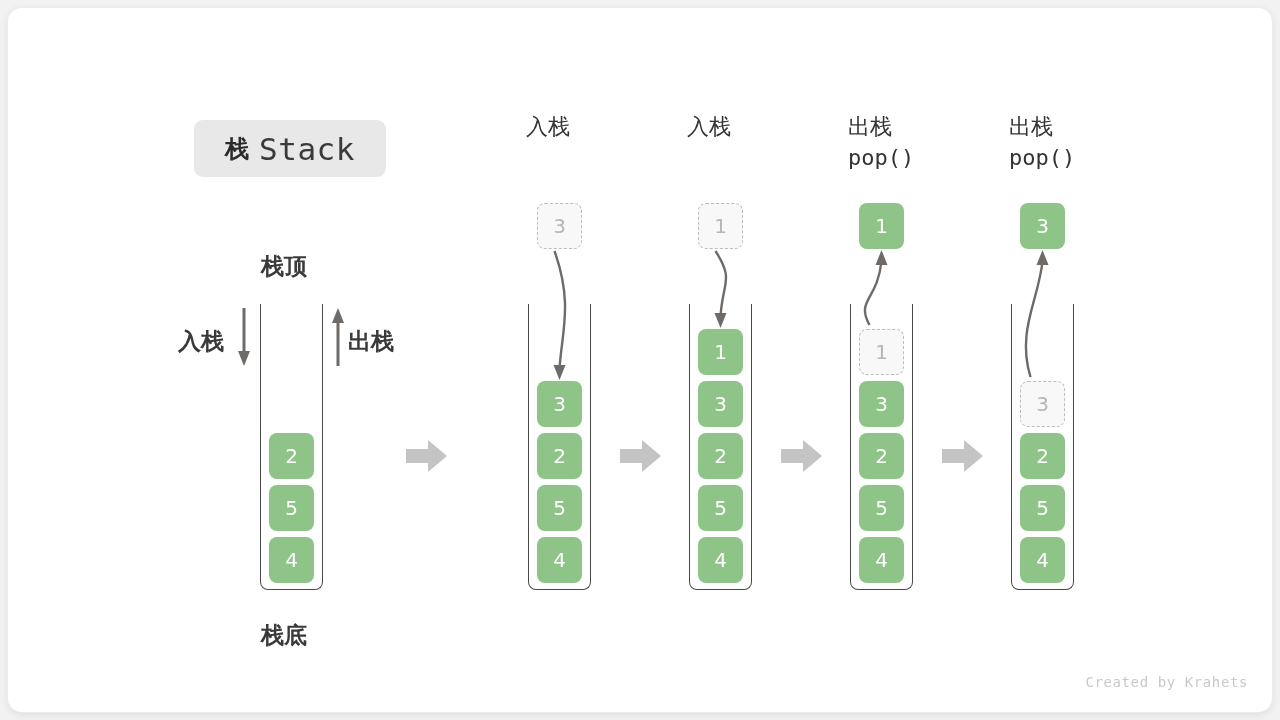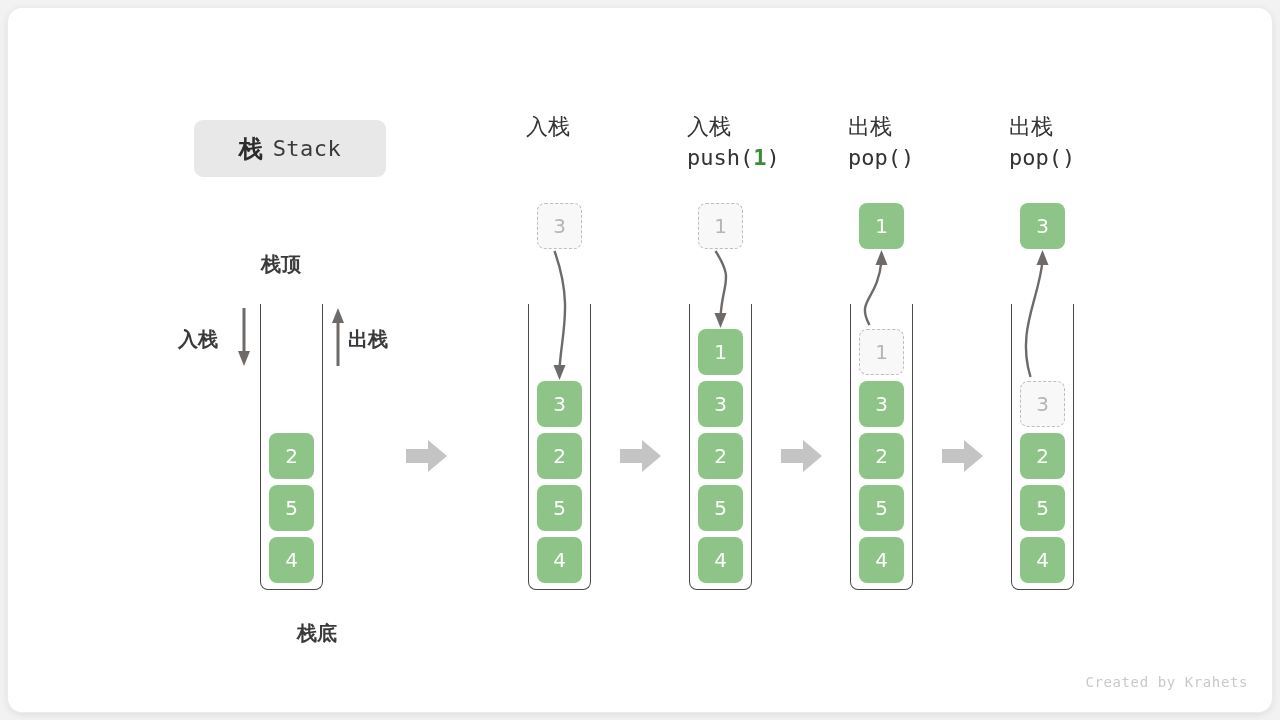--- a/index.html
+++ b/index.html
@@ -48,38 +48,38 @@
     white-space: pre;
   }
   #title-chip .t-cjk {
     font-family: "DejaVu Sans", "Liberation Sans", sans-serif;
     font-size: 24px;
     font-weight: bold;
     color: #2b2b2b;
   }
   #title-chip .t-latin {
     font-family: "DejaVu Sans Mono", "Liberation Mono", monospace;
-    font-size: 22px;
+    font-size: 31px;
     color: #3a3a3a;
     margin-left: 10px;
     letter-spacing: 0.5px;
   }
 
   
   .cjk-bold {
     font-family: Liberation Serif, serif;
-    font-size: 20px;
+    font-size: 23px;
     font-weight: bold;
     color: #3a3a3a;
     position: absolute;
     white-space: nowrap;
   }
 
   #label-top   { left: 253px; top: 243px; }
-  #label-bottom{ left: 253px; top: 612px; margin-left: 36px; }
+  #label-bottom{ left: 253px; top: 612px; }
   #label-push  { left: 170px; top: 318px; }
   #label-pop   { left: 340px; top: 318px; }
 
   
   .v-arrow { position: absolute; }
 
   
   .col-head {
     position: absolute;
     top: 104px;
@@ -205,21 +205,20 @@
           <div class="cell solid" style="left: 529px; top: 529px;">4</div>
           <div class="cell ghost" style="left: 529px; top: 195px;">3</div>
           <svg width="1280" height="720" style="position: absolute; left: 0px; top: 0px; pointer-events: none;">
             <path d="M 546.5 243 C 565.5 296.1, 553.5 325, 551.5 361" fill="none" stroke="#6e6a68" stroke-width="2.4"></path>
             <polygon points="551.5,372 545.5,357 557.5,357" fill="#6e6a68"></polygon>
           </svg>
         </div>
         <div class="stack-col">
           <div class="col-head" style="left: 679px;">
             <div class="line1">入栈</div>
-            <div class="line2"><span>push(</span><span class="arg">1</span><span>)</span></div>
           </div>
           <div class="u-shape" style="left: 681px; top: 296px; width: 63px; height: 286px;"></div>
           <div class="cell solid" style="left: 690px; top: 321px;">1</div>
           <div class="cell solid" style="left: 690px; top: 373px;">3</div>
           <div class="cell solid" style="left: 690px; top: 425px;">2</div>
           <div class="cell solid" style="left: 690px; top: 477px;">5</div>
           <div class="cell solid" style="left: 690px; top: 529px;">4</div>
           <div class="cell ghost" style="left: 690px; top: 195px;">1</div>
           <svg width="1280" height="720" style="position: absolute; left: 0px; top: 0px; pointer-events: none;">
             <path d="M 707.5 243 C 726.5 272.7, 714.5 273, 712.5 309" fill="none" stroke="#6e6a68" stroke-width="2.4"></path>

